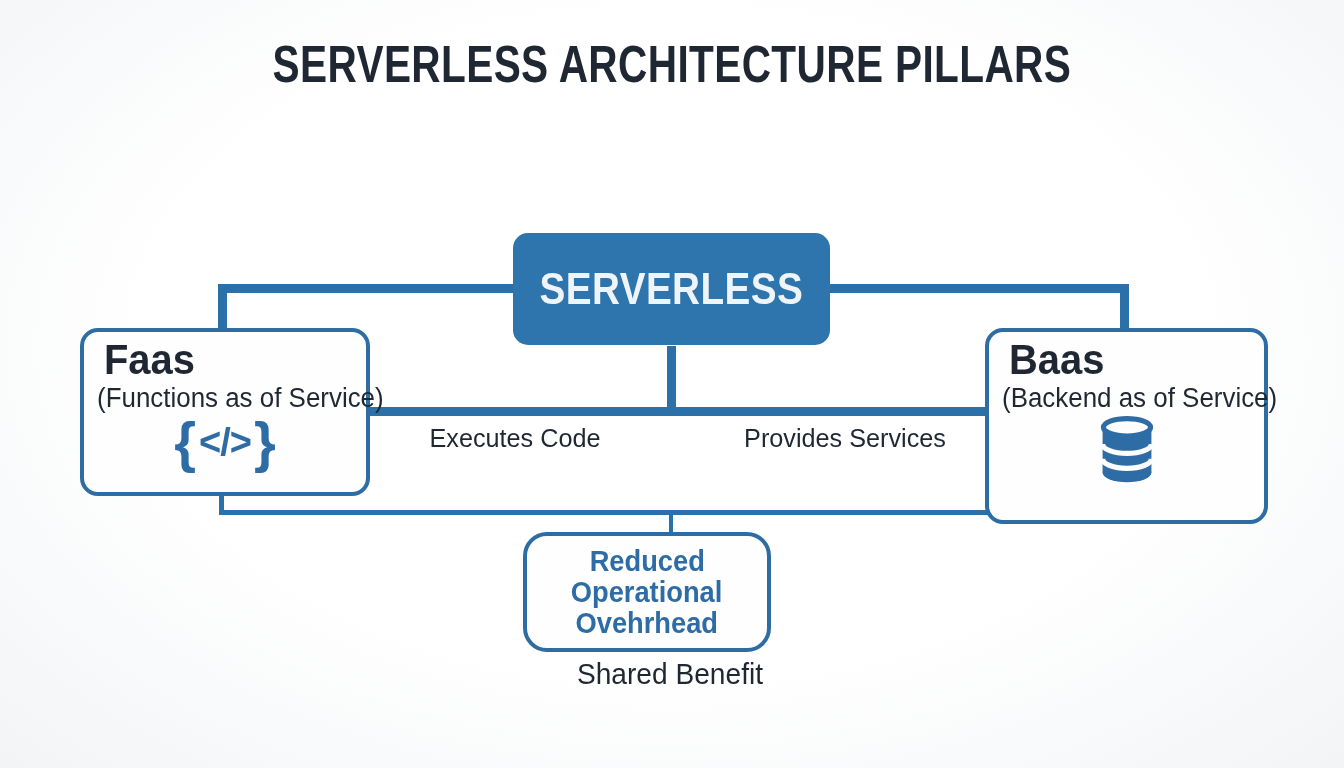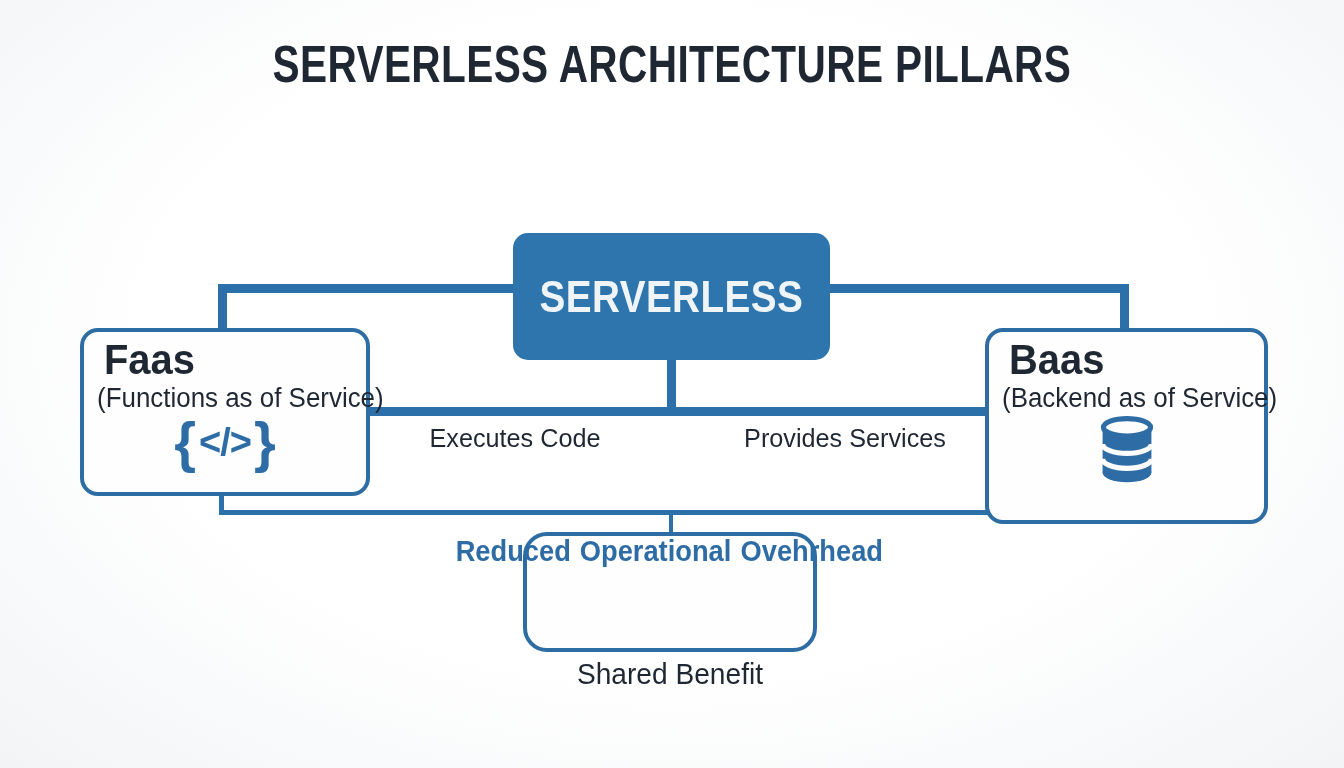--- a/index.html
+++ b/index.html
@@ -36,21 +36,21 @@
   
   .line {
     position: absolute;
     background: var(--line, #2b70a9);
   }
 
   
   .root-box {
     position: absolute;
     left: 513px; top: 233px;
-    width: 317px; height: 127px;
+    width: 317px; height: 112px;
     background: var(--box-fill, #2e74ad);
     border-radius: 15px;
     display: flex; align-items: center; justify-content: center;
   }
   .root-label {
     color: var(--box-text, #eef4f8);
     font-size: 45px;
     font-weight: bold;
     transform: scaleX(0.86);
     letter-spacing: 0.5px;
@@ -123,28 +123,28 @@
     transform: scaleX(0.97);
     white-space: nowrap;
   }
   .edge-label.faas-edge { left: 390px; }
   .edge-label.baas-edge { left: 720px; }
 
   
   .benefit-box {
     position: absolute;
     left: 523px; top: 532px;
-    width: 294px; height: 120px;
+    width: 248px; height: 120px;
     background: #fefefe;
     border: 4px solid var(--border, #2d6da3);
     border-radius: 24px;
     box-sizing: border-box;
     display: flex;
-    flex-direction: row;
-    align-items: flex-start;
+    flex-direction: column;
+    align-items: center;
     justify-content: center;
   }
   .benefit-line {
     font-size: 29px;
     line-height: 31px;
     font-weight: bold;
     color: var(--accent-text, #2e6ca6);
     transform: scaleX(0.94);
     white-space: nowrap;
   }

